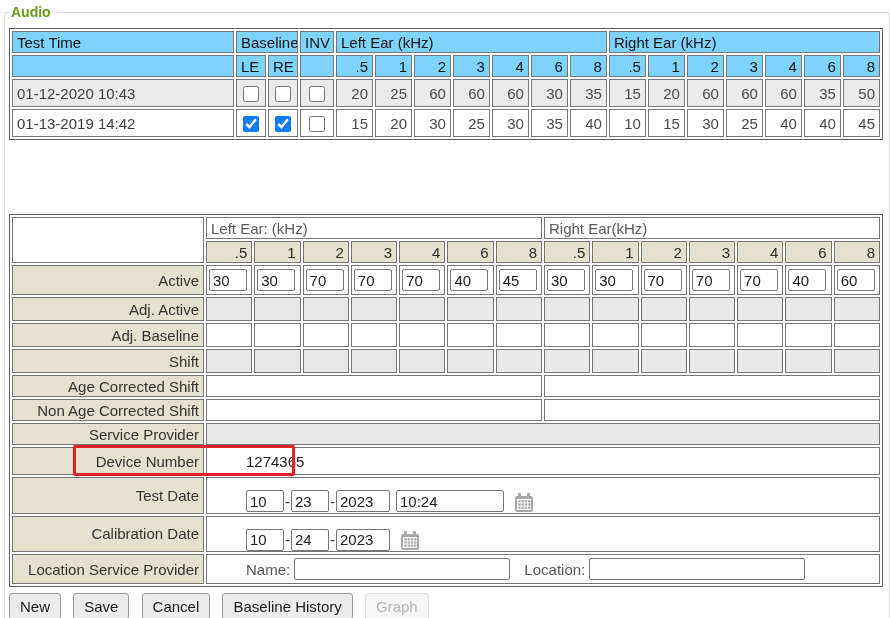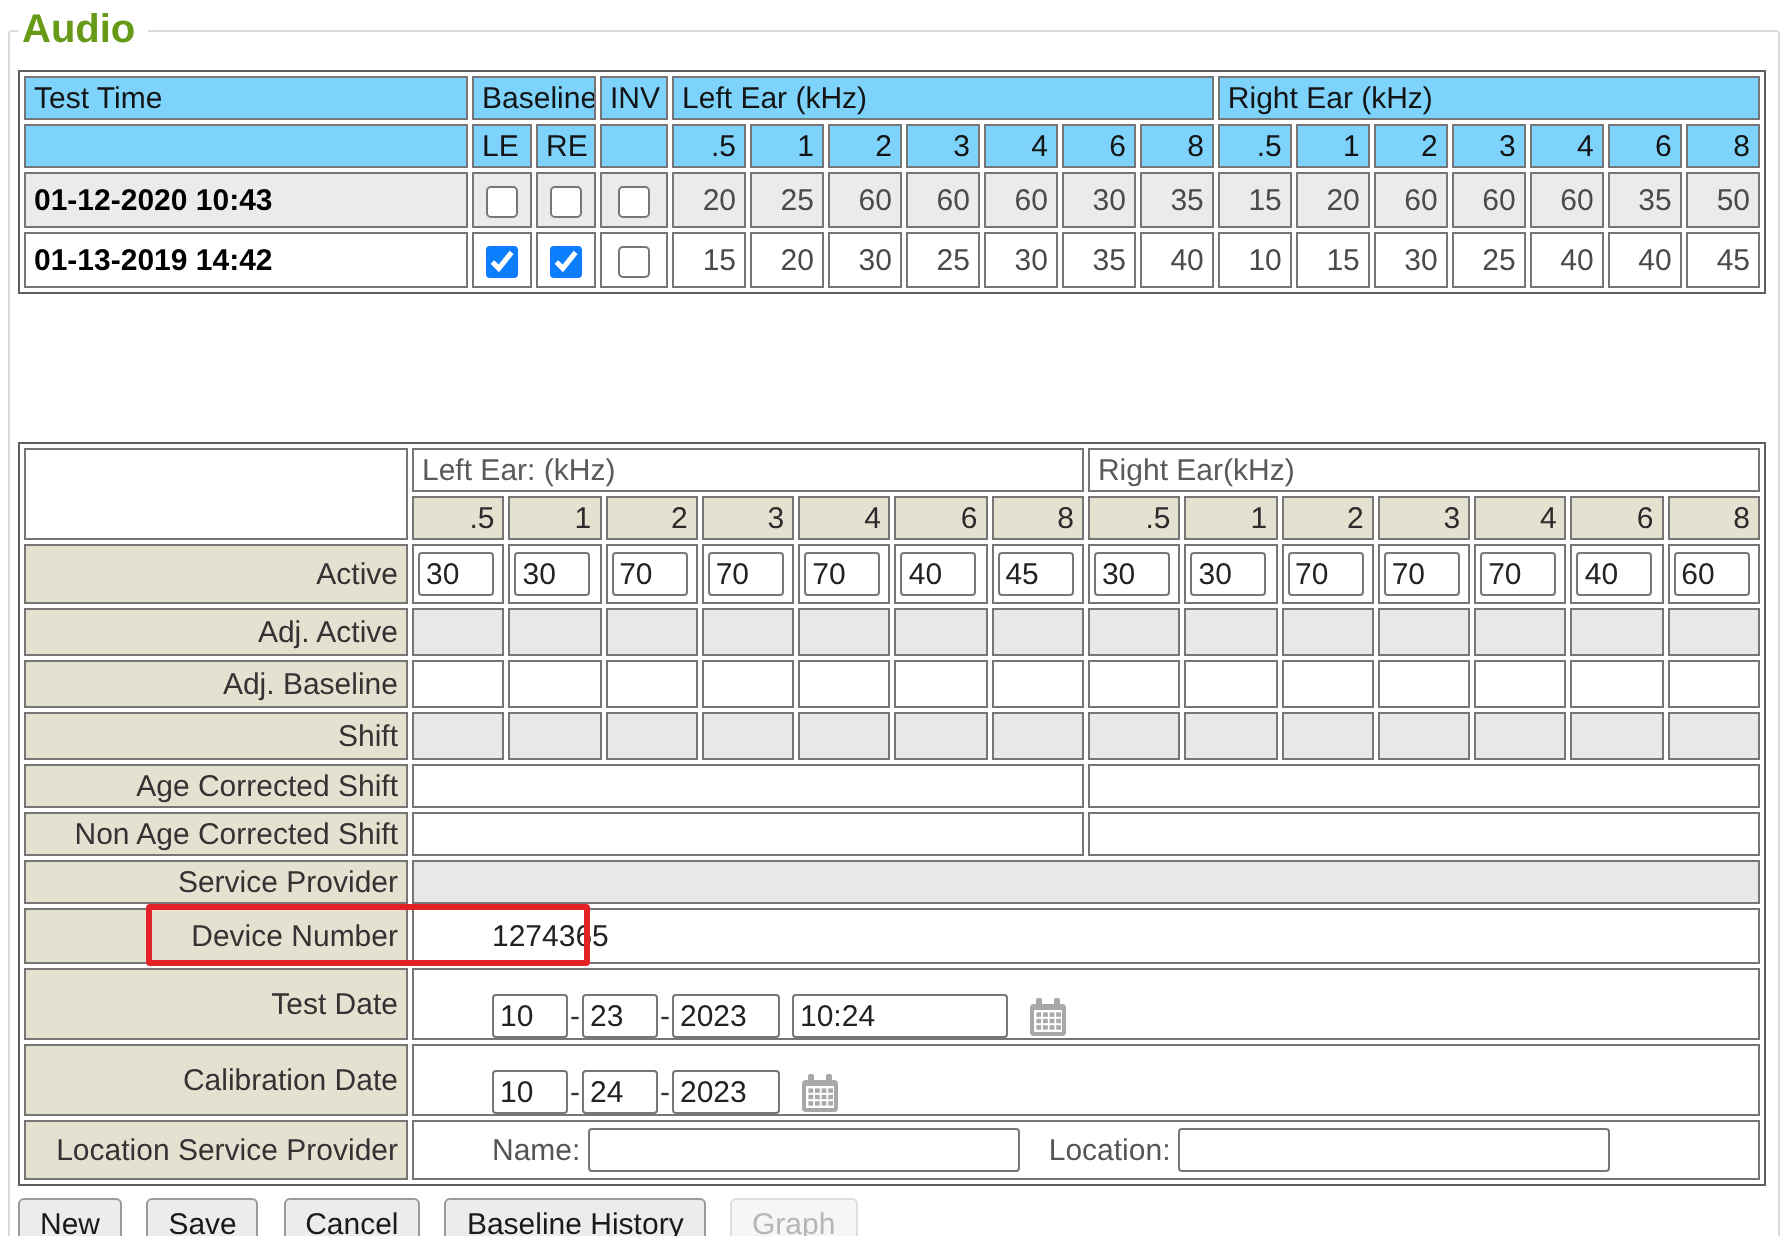--- a/index.html
+++ b/index.html
@@ -12,21 +12,21 @@
   }
   fieldset.audio {
     margin: 4px 4px 0 4px;
     border: 1px solid #d9d9d9;
     border-radius: 2px;
     padding: 8px 4px 12px 4px;
   }
   legend.audio-legend {
     color: #679a17;
     font-weight: 700;
-    font-size: 20px;
+    font-size: 14px;
     padding: 0 6px 0 2px;
   }
   table {
     border-collapse: separate;
     border-spacing: 2px;
     background: #fff;
     border: 1px solid #5e5e5e;
     table-layout: fixed;
     width: 874px;
   }
@@ -37,21 +37,21 @@
     white-space: nowrap;
     vertical-align: middle;
   }
   
   .t1 tr.hdr td { background: #7dd3fc; color: #141414; height: 22px; text-align: left; }
   .t1 tr.hdr td.num { text-align: right; }
   .t1 tr.data td { height: 28px; }
   .t1 tr.row-a td { background: #ebebeb; }
   .t1 tr.row-b td { background: #ffffff; }
   .t1 td.num { text-align: right; color: #4a4a4a; }
-  .t1 td.time { text-align: left; color: #000000; font-weight: bold; }
+  .t1 td.time { text-align: left; color: #404040; }
   .t1 td.cb { text-align: center; padding: 0; }
   input[type="checkbox"] {
     width: 16px; height: 16px; margin: 0;
     accent-color: #0d7dff;
     vertical-align: middle;
   }
   
   .t2wrap { position: relative; width: 876px; margin-top: 74px; }
   .t2 td.lbl { background: #e5e1d0; text-align: right; color: #333; }
   .t2 td.earhdr { background: #fff; color: #5a5a5a; text-align: left; }

